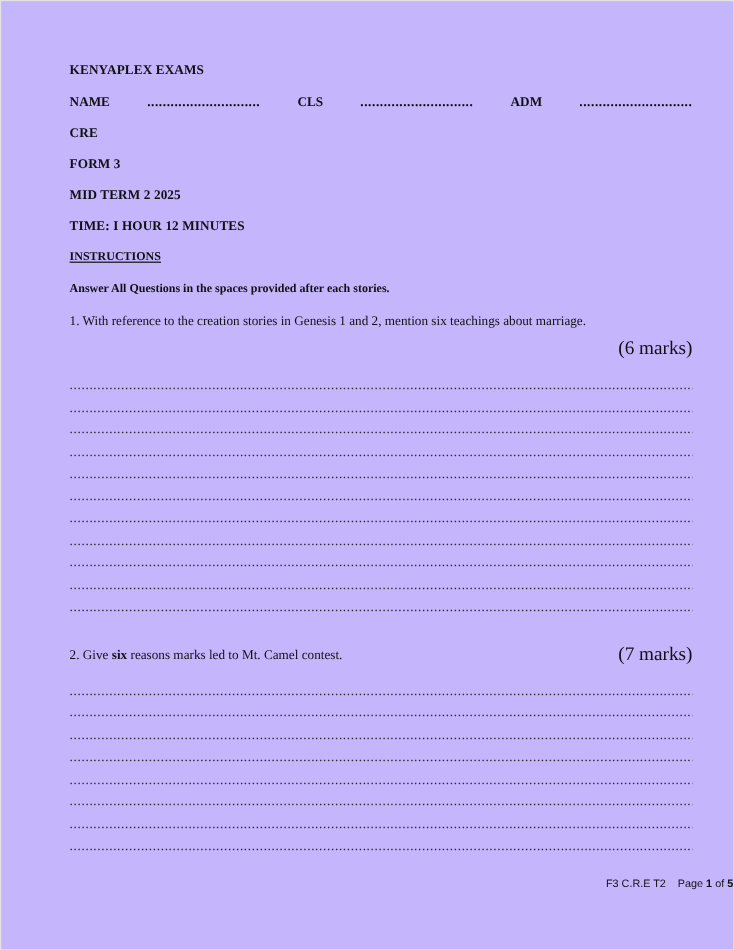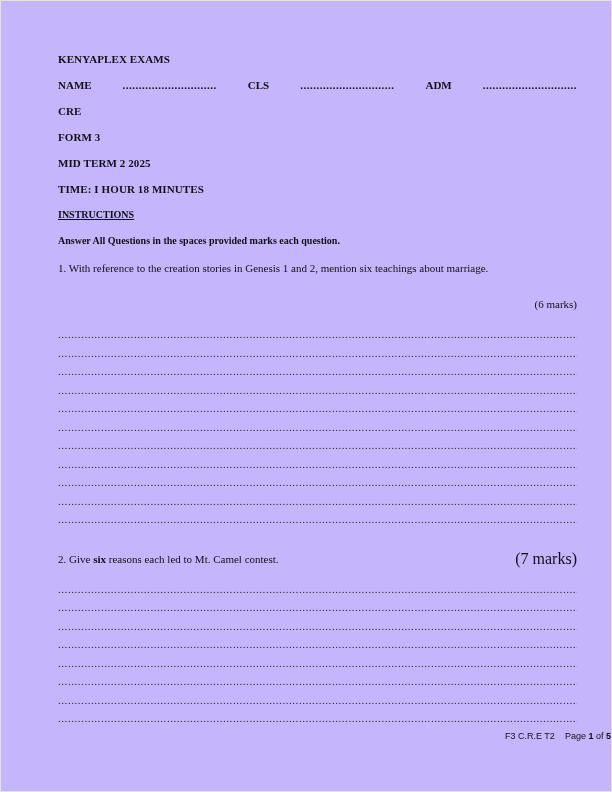--- a/index.html
+++ b/index.html
@@ -76,23 +76,23 @@
     align-items: flex-end;
   }
   .question-text { padding-right: 10px; }
   .question-text .bold { font-weight: bold; }
   .marks {
     font-size: 16px;
     white-space: nowrap;
   }
   .marks-row {
     text-align: right;
-    font-size: 11px;
+    font-size: 16px;
     line-height: 14px;
-    margin: 22px 0 0 0;
+    margin: 9px 0 0 0;
   }
   .answer-lines {
     margin-top: 14px;
   }
   .dotline {
     height: 18.5px;
     overflow: hidden;
     white-space: nowrap;
     font-size: 11px;
     letter-spacing: 0.55px;
@@ -126,24 +126,24 @@
         <span class="leader gap-wide">..........................................................................................................................................................................................................................................................</span>
         <span>CLS</span>
         <span class="leader gap-small">..........................................................................................................................................................................................................................................................</span>
         <span>ADM</span>
         <span class="leader gap-end">..........................................................................................................................................................................................................................................................</span>
     </div>
 
     <p class="hline">CRE</p>
     <p class="hline">FORM 3</p>
     <p class="hline">MID TERM 2 2025</p>
-    <p class="hline">TIME: I HOUR 18 MINUTES</p>
+    <p class="hline">TIME: I HOUR 12 MINUTES</p>
 
     <p class="instructions-heading">INSTRUCTIONS</p>
-    <p class="instructions-text">Answer All Questions in the spaces provided marks each question.</p>
+    <p class="instructions-text">Answer All Questions in the spaces provided after each stories.</p>
 
     <div>
       <p class="question-line">
         <span class="question-text"><span>1.</span><span> With reference to the creation stories in Genesis 1 and 2, mention six teachings about marriage.</span></span>
       </p>
       <p class="marks-row">(6 marks)</p>
       <div class="answer-lines">
           <div class="dotline">................................................................................................................................................................................................................................................................................................................................................................................................................</div>
           <div class="dotline">................................................................................................................................................................................................................................................................................................................................................................................................................</div>
           <div class="dotline">................................................................................................................................................................................................................................................................................................................................................................................................................</div>
@@ -153,21 +153,21 @@
           <div class="dotline">................................................................................................................................................................................................................................................................................................................................................................................................................</div>
           <div class="dotline">................................................................................................................................................................................................................................................................................................................................................................................................................</div>
           <div class="dotline">................................................................................................................................................................................................................................................................................................................................................................................................................</div>
           <div class="dotline">................................................................................................................................................................................................................................................................................................................................................................................................................</div>
           <div class="dotline">................................................................................................................................................................................................................................................................................................................................................................................................................</div>
         </div>
     </div>
 
     <div class="q2-block">
       <p class="question-line">
-        <span class="question-text"><span>2.</span><span>  Give </span><span class="bold">six</span><span> reasons each led to Mt. Camel contest.</span></span>
+        <span class="question-text"><span>2.</span><span>  Give </span><span class="bold">six</span><span> reasons marks led to Mt. Camel contest.</span></span>
         <span class="marks">(7 marks)</span>
       </p>
       <div class="answer-lines">
           <div class="dotline">................................................................................................................................................................................................................................................................................................................................................................................................................</div>
           <div class="dotline">................................................................................................................................................................................................................................................................................................................................................................................................................</div>
           <div class="dotline">................................................................................................................................................................................................................................................................................................................................................................................................................</div>
           <div class="dotline">................................................................................................................................................................................................................................................................................................................................................................................................................</div>
           <div class="dotline">................................................................................................................................................................................................................................................................................................................................................................................................................</div>
           <div class="dotline">................................................................................................................................................................................................................................................................................................................................................................................................................</div>
           <div class="dotline">................................................................................................................................................................................................................................................................................................................................................................................................................</div>

